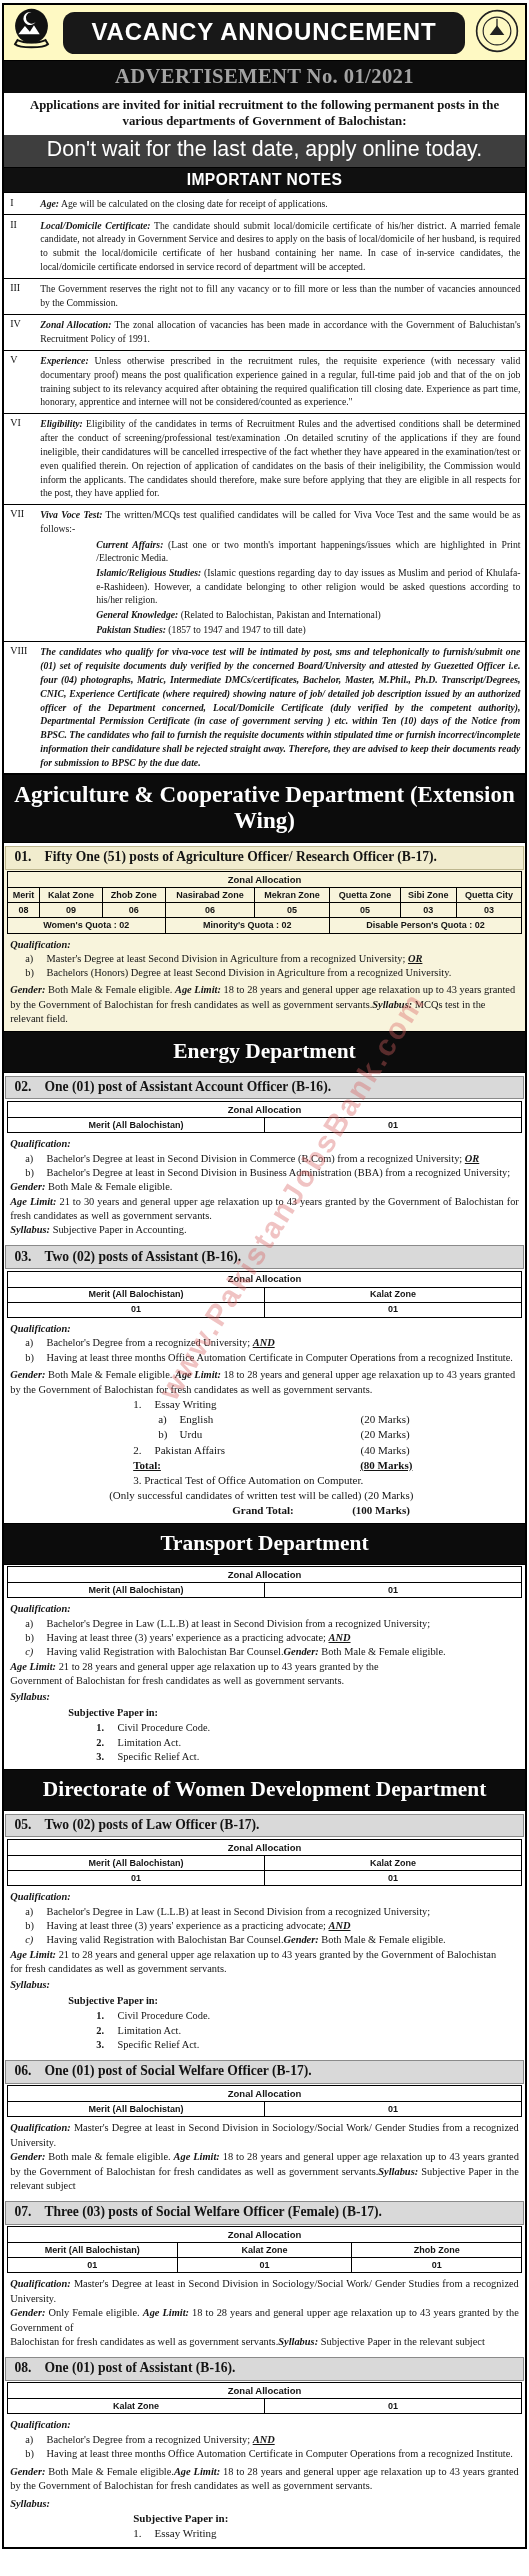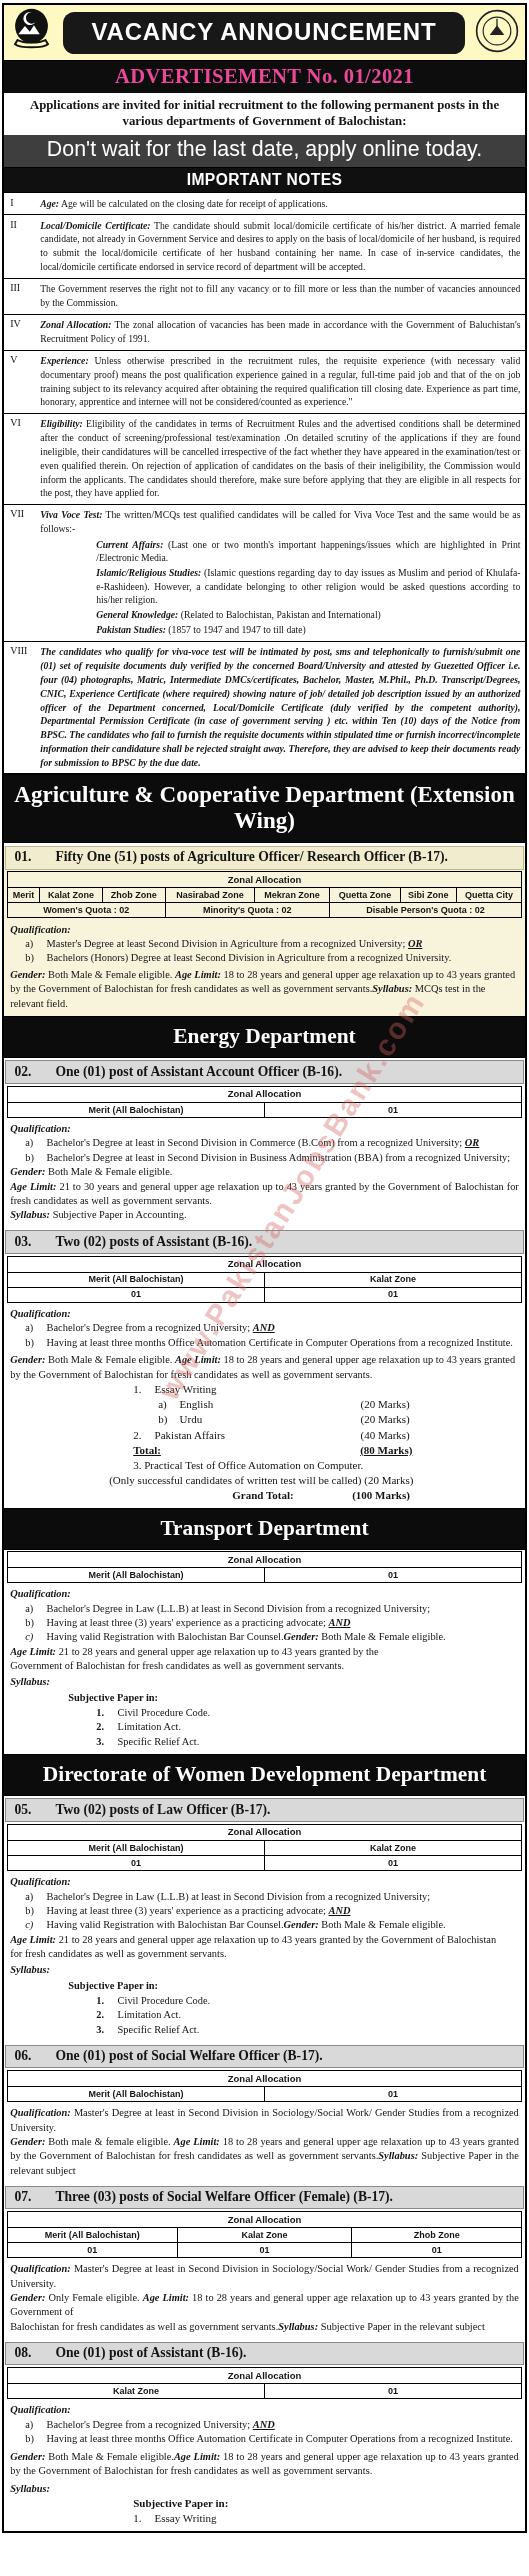--- a/index.html
+++ b/index.html
@@ -5,21 +5,21 @@
   html,body{margin:0;padding:0;background:#fff;}
   body{width:529px;font-family:"Liberation Serif",serif;color:#141414;-webkit-font-smoothing:antialiased;}
   .doc{position:relative;margin:2.5px 1.6px 0 1.6px;border:2.5px solid #000;background:#fff;overflow:hidden;}
 
   
   .masthead{display:flex;align-items:center;justify-content:space-between;padding:3.3px 6.6px 2.5px 6.6px;background:#fef9c3;}
   .crest{flex:none;}
   .seal{flex:none;}
   .title-pill{flex:1;margin:0 10px;background:#181818;border-radius:11.5px;text-align:center;padding:6.6px 0 7.4px 0;}
   .title-pill span{color:#fff;font-family:"Liberation Sans",sans-serif;font-weight:800;font-size:24px;letter-spacing:0.8px;}
-  .adbar{background:#0d0d0d;color:#ec4899;text-align:center;padding:3.3px 0 5px 0;border-top:1.6px solid #000;}
+  .adbar{background:#0d0d0d;color:#a3a3a3;text-align:center;padding:3.3px 0 5px 0;border-top:1.6px solid #000;}
   .adbar span{font-family:"Liberation Serif",serif;font-weight:bold;font-size:20.6px;letter-spacing:0.4px;}
   .intro{text-align:center;font-weight:bold;font-size:12.8px;padding:4.1px 21.4px 5px 21.4px;line-height:1.3;}
   .applybar{background:#3e3e3e;color:#fff;text-align:center;padding:2.5px 0 5px 0;}
   .applybar span{font-family:"Liberation Sans",sans-serif;font-size:21.4px;font-weight:500;}
 
   
   .notesbox{border-top:1.6px solid #000;border-bottom:1.6px solid #000;}
   .notes-head{background:#101010;color:#fff;text-align:center;padding:2.5px 0 3.3px 0;}
   .notes-head span{font-family:"Liberation Sans",sans-serif;font-weight:800;font-size:15.6px;letter-spacing:0.4px;}
   .note-row{display:flex;border-top:0.8px solid #000;padding:3.3px 5px 4.1px 3.3px;}
@@ -28,21 +28,21 @@
   .ntext{flex:1;font-size:9.7px;line-height:1.42;text-align:justify;}
   .lbl{font-weight:bold;font-style:italic;}
   .sublist{margin:1.6px 0 0 56px;}
   .sub-item{font-size:9.7px;line-height:1.42;text-align:justify;margin-bottom:0.8px;}
   .n8{font-weight:bold;font-style:italic;}
 
   
   .dept{background:#0c0c0c;color:#fff;text-align:center;padding:6.6px 0 8.2px 0;border-top:1.6px solid #000;border-bottom:1.6px solid #000;}
   .dept span{font-family:"Liberation Serif",serif;font-weight:bold;font-size:23px;}
   .dept.small span{font-size:21.4px;}
-  .phead{display:flex;gap:24px;align-items:baseline;background:#d9d9d9;border:0.8px solid #8a8a8a;padding:2.5px 6.6px 3.3px 8.2px;margin:2.5px 1.6px 1.6px 1.6px;}
+  .phead{display:flex;gap:13px;align-items:baseline;background:#d9d9d9;border:0.8px solid #8a8a8a;padding:2.5px 6.6px 3.3px 8.2px;margin:2.5px 1.6px 1.6px 1.6px;}
   .phead .pnum,.phead .ptitle{font-weight:bold;font-size:13.6px;}
   .cream{background:#f8f4dc;}
   .cream .phead{background:#f1ecce;border-color:#bdb68e;}
   table.zonal{width:calc(100% - 6.6px);margin:0.8px 3.3px 2.5px 3.3px;border-collapse:collapse;font-family:"Liberation Sans",sans-serif;font-weight:bold;text-align:center;}
   table.zonal td{border:0.8px solid #000;font-size:9px;padding:1.6px 1.6px 2.5px 1.6px;}
   table.zonal td.ttl{font-size:9.5px;}
   .pbody{padding:1.6px 6.6px 5px 6.6px;font-size:10.4px;line-height:1.38;}
   .qlbl{font-weight:bold;font-style:italic;}
   .qitem{display:flex;margin-left:15px;}
   .qm{flex:none;width:21.4px;}
@@ -170,20 +170,30 @@
         <td>Merit</td>
             <td>Kalat Zone</td>
         <td>Zhob Zone</td>
             <td>Nasirabad Zone</td>
         <td>Mekran Zone</td>
             <td>Quetta Zone</td>
         <td>Sibi Zone</td>
             <td>Quetta City</td>
       </tr>
       <tr>
+        <td>08</td>
+            <td>09</td>
+        <td>06</td>
+            <td>06</td>
+        <td>05</td>
+            <td>05</td>
+        <td>03</td>
+            <td>03</td>
+      </tr>
+      <tr>
         <td colspan="3">Women's Quota : 02</td>
         <td colspan="2">Minority's Quota : 02</td>
         <td colspan="3">Disable Person's Quota : 02</td>
       </tr>
     </tbody>
       </table>
     <div class="pbody">
       <div><span class="qlbl">Qualification:</span></div>
       <div class="qitem">
           <span class="qm">a)</span>

